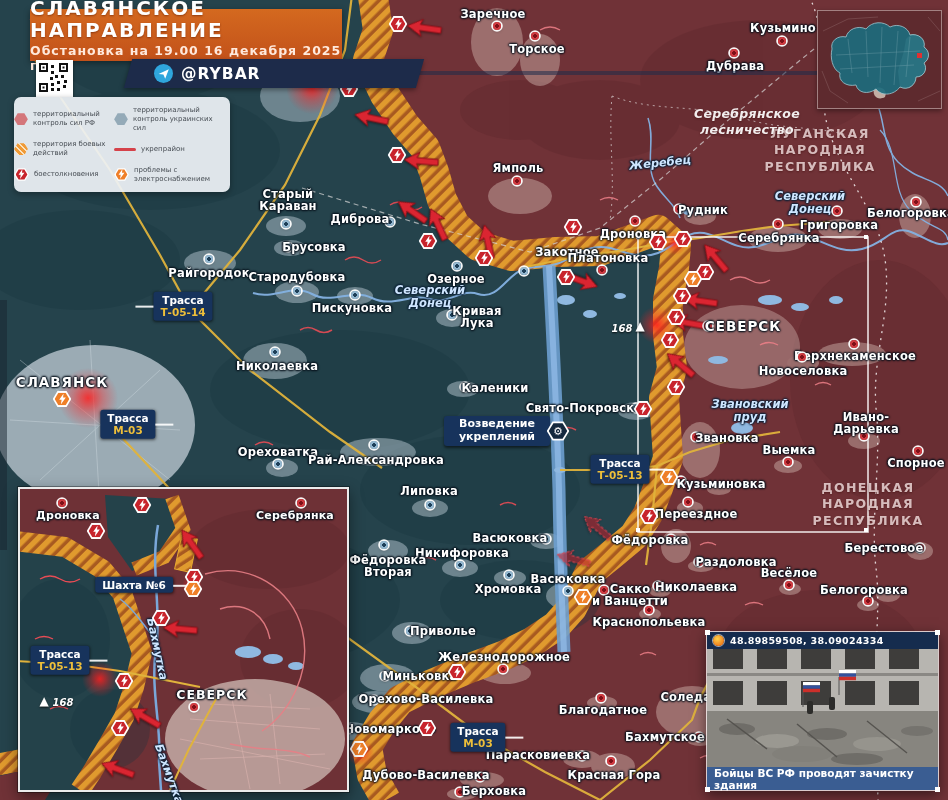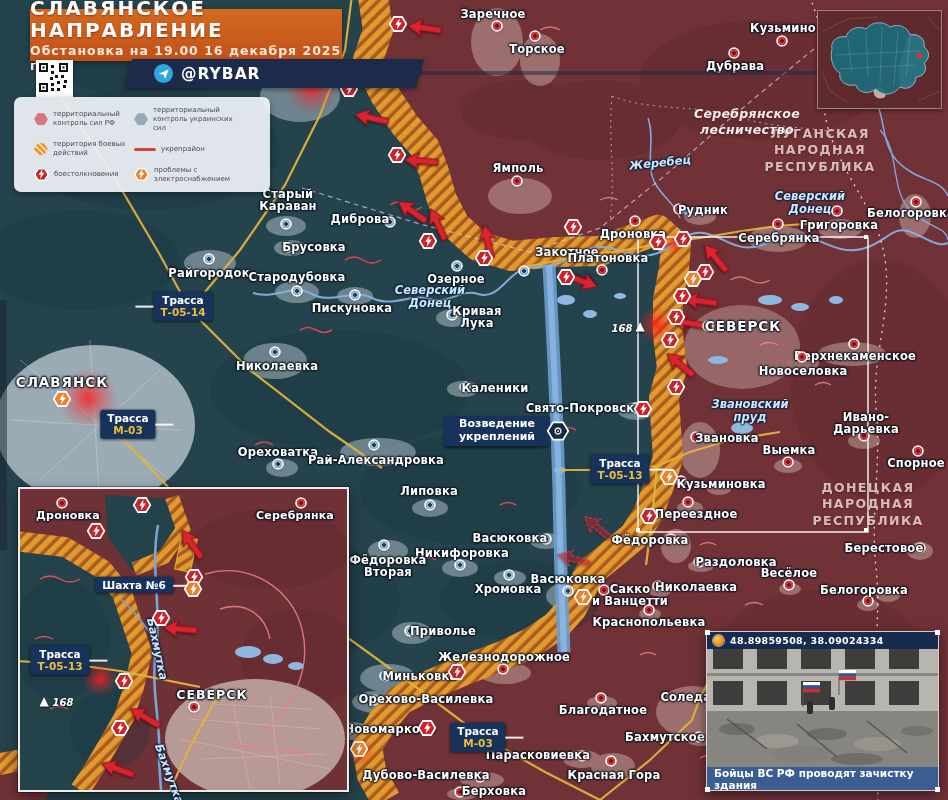--- a/index.html
+++ b/index.html
@@ -50,21 +50,21 @@
   .qr{position:absolute;left:36px;top:60px;width:35px;height:35px;z-index:5;background:#fff;padding:1px;box-shadow:0 1px 3px rgba(0,0,0,.5);}
   .rybar-bar{position:absolute;left:128px;top:59px;width:292px;height:29px;z-index:5;}
   .rybar-skew{position:absolute;inset:0;background:#1d2b4a;transform:skewX(-16deg);box-shadow:0 2px 5px rgba(0,0,0,.4);}
   .rybar-in{position:relative;display:flex;align-items:center;gap:8px;height:100%;padding-left:26px;}
   .tg-ic{width:19px;height:19px;border-radius:50%;background:#2fa6dd;display:flex;align-items:center;justify-content:center;}
   .rybar-tx{color:#fff;font-weight:700;font-size:15.5px;letter-spacing:1px;}
   .rybar-tail{position:absolute;left:415px;top:71px;width:525px;height:4px;background:#1d2b4a;opacity:.55;z-index:4;}
 
   
   .legend{position:absolute;left:14px;top:97px;width:216px;z-index:5;background:rgba(238,242,246,.93);
-    border-radius:7px;padding:9px 20px;box-shadow:0 2px 6px rgba(0,0,0,.35);}
+    border-radius:7px;padding:9px 0;box-shadow:0 2px 6px rgba(0,0,0,.35);}
   .lg-grid{display:grid;grid-template-columns:94px 104px;gap:8px 6px;align-items:center;}
   .lg-item{display:flex;align-items:center;gap:5px;}
   .lg-tx{font-size:7px;line-height:1.25;color:#474d54;}
   .lg-hex{flex:0 0 14px;width:14px;height:12.5px;clip-path:polygon(26% 3%,74% 3%,99% 50%,74% 97%,26% 97%,1% 50%);}
   .lg-rf{background:#d4767a;} .lg-ua{background:#94aab8;}
   .lg-cb{background:repeating-linear-gradient(45deg,#f09a36 0 2.6px,#fbe3c0 2.6px 4.2px);}
   .lg-line{flex:0 0 22px;width:22px;height:3px;border-radius:2px;background:#d5424a;}
   .lg-item .hex{position:static;transform:none;width:15px;height:13.4px;flex:0 0 15px;}
   .lg-item .hexin{width:12px;height:10.7px;}
 

